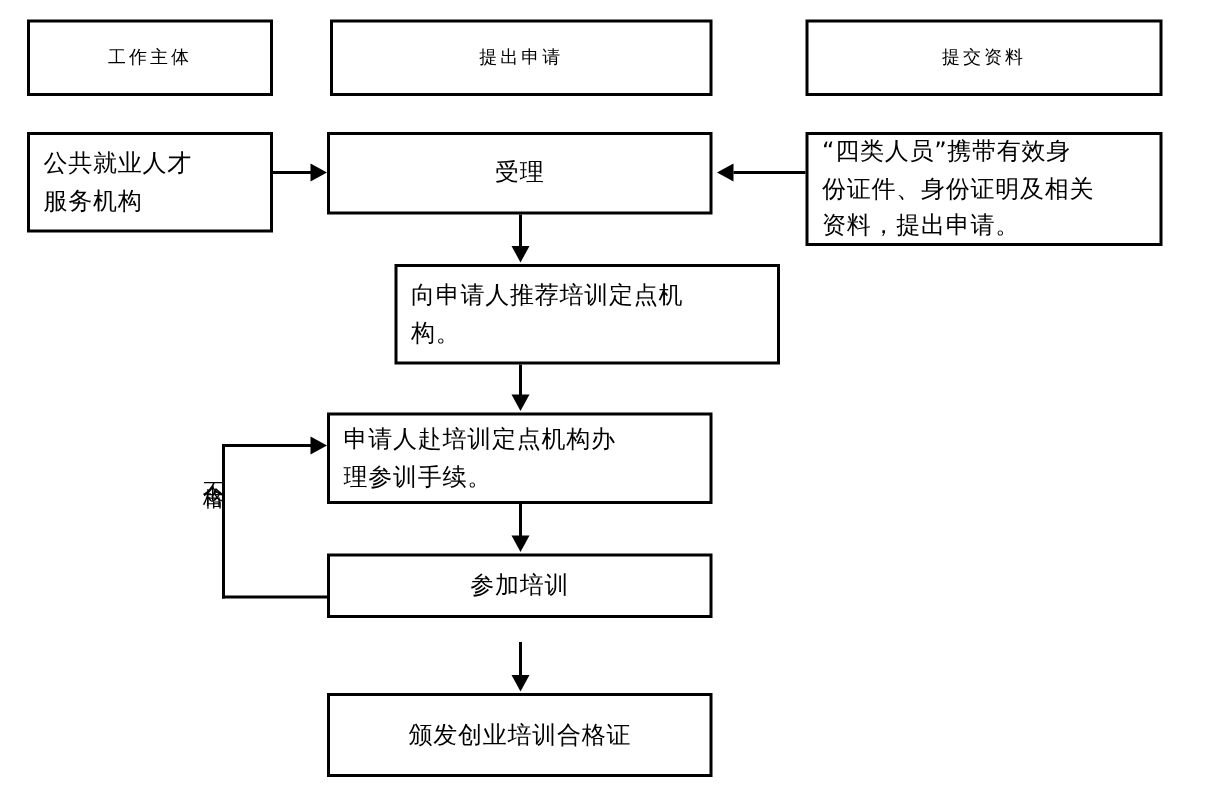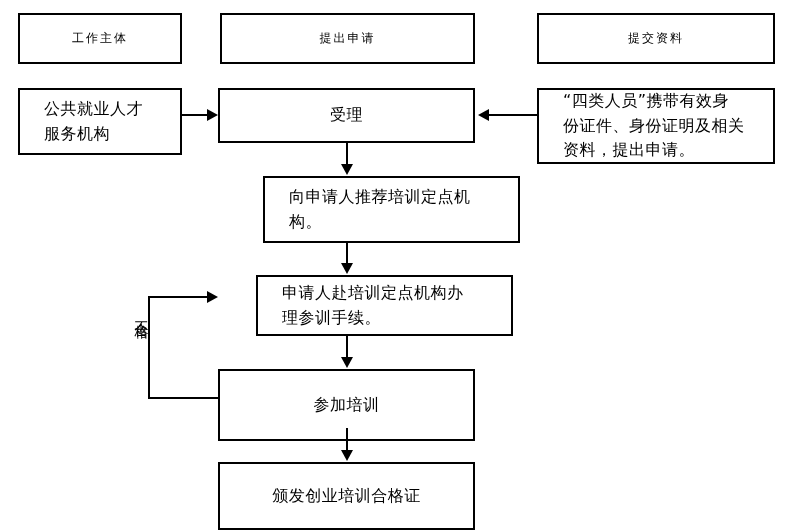--- a/index.html
+++ b/index.html
@@ -33,21 +33,21 @@
   .node .node-text {
     display: block;
     width: 100%;
     font-size: 16px;
     line-height: 1.55;
     letter-spacing: 0.5px;
     white-space: pre-wrap;
     color: #000000;
   }
   .align-center > .node-text { text-align: center; }
-  .align-left   > .node-text { text-align: left; padding: 0 24px; }
+  .align-left   > .node-text { text-align: left; padding: 0 9px; }
   .header-node .node-text { font-size: 12px; letter-spacing: 2px; }
 
   
   .conn-v {
     position: absolute;
     width: 2px;
     background: #000000;
   }
   .conn-h {
     position: absolute;
@@ -128,36 +128,36 @@
   <div class="arrow-down" style="left:341px; top:164px;"></div>
 
   <div class="node align-left" style="left:218px; top:176px; width:257px; height:67px;margin-left:45px;">
     <span class="node-text">向申请人推荐培训定点机
 构。</span>
   </div>
 
   <div class="conn-v" style="left:346px; top:243px; width:2px; height:21px;"></div>
   <div class="arrow-down" style="left:341px; top:263px;"></div>
 
-  <div class="node align-left" style="left:218px; top:275px; width:257px; height:61px;margin-left:38px;">
+  <div class="node align-left" style="left:218px; top:275px; width:257px; height:61px;">
     <span class="node-text">申请人赴培训定点机构办
 理参训手续。</span>
   </div>
 
   <div class="conn-v" style="left:346px; top:336px; width:2px; height:22px;"></div>
   <div class="arrow-down" style="left:341px; top:357px;"></div>
 
-  <div class="node align-center" style="left:218px; top:369px; width:257px; height:72px;">
+  <div class="node align-center" style="left:218px; top:369px; width:257px; height:43px;">
     <span class="node-text">参加培训</span>
   </div>
 
   <div class="conn-v" style="left:346px; top:428px; width:2px; height:23px;"></div>
   <div class="arrow-down" style="left:341px; top:450px;"></div>
 
-  <div class="node align-center" style="left:218px; top:462px; width:257px; height:68px;">
+  <div class="node align-center" style="left:218px; top:462px; width:257px; height:56px;">
     <span class="node-text">颁发创业培训合格证</span>
   </div>
 
   <div class="conn-h" style="left:148px; top:397px; width:72px;"></div>
 
   <div class="conn-v" style="left:148px; top:296px; width:2px; height:103px;"></div>
 
   <div class="conn-h" style="left:148px; top:296px; width:60px;"></div>
   <div class="arrow-right" style="left:207px; top:291px;"></div>
 

